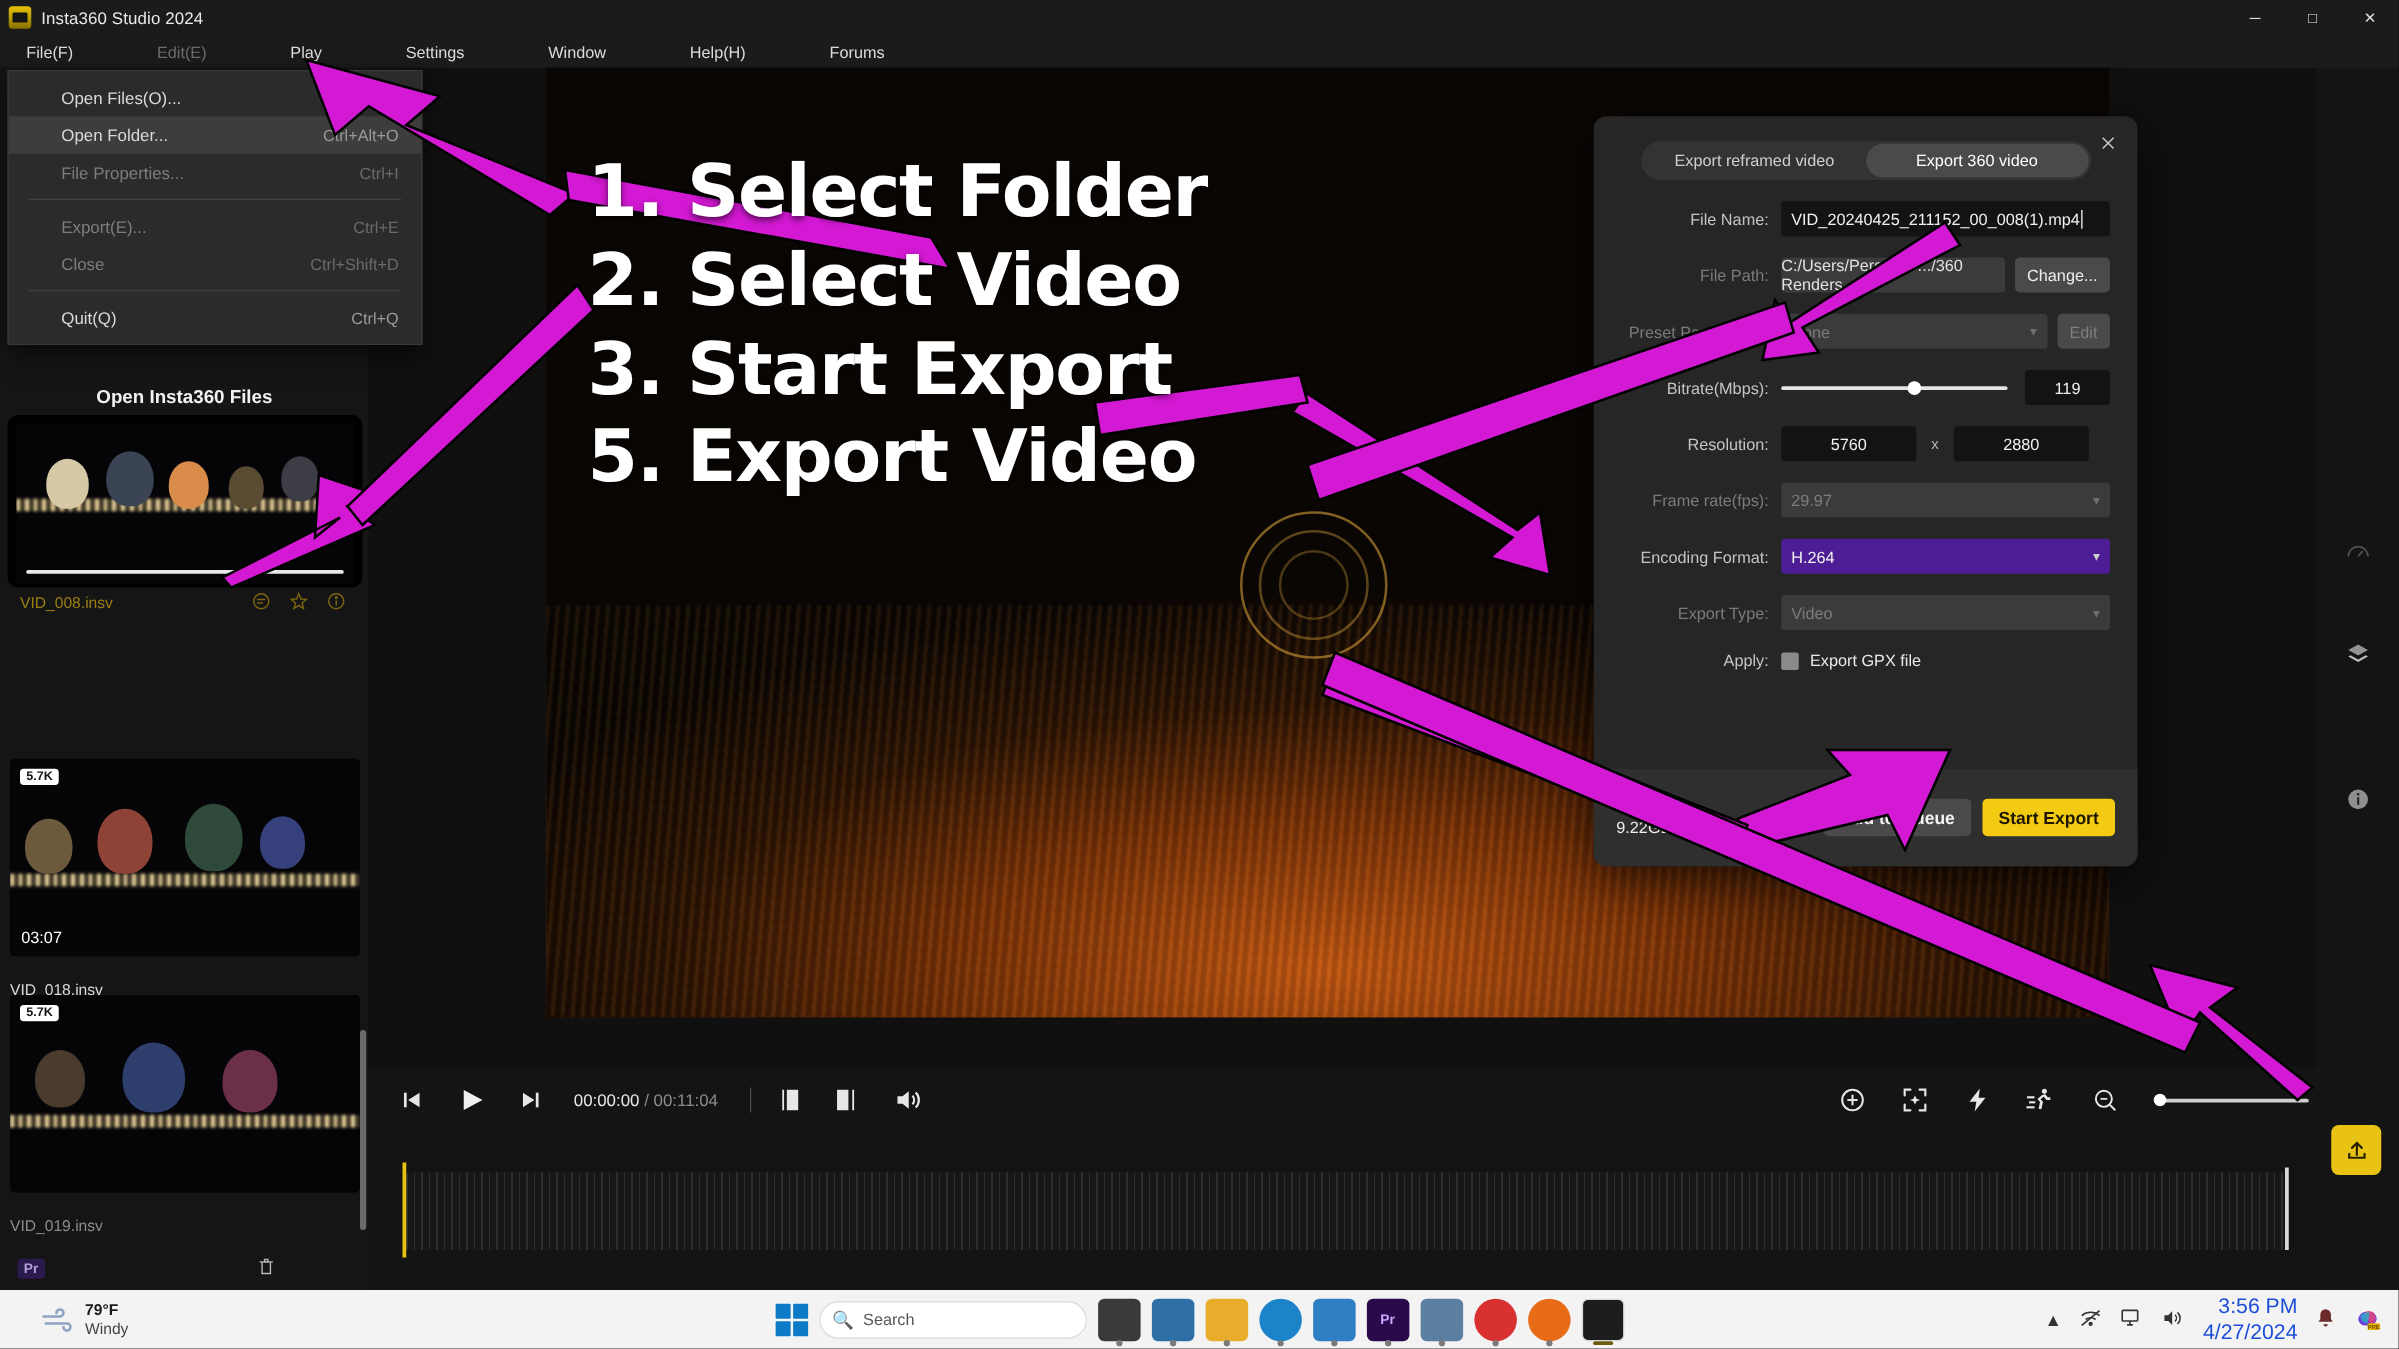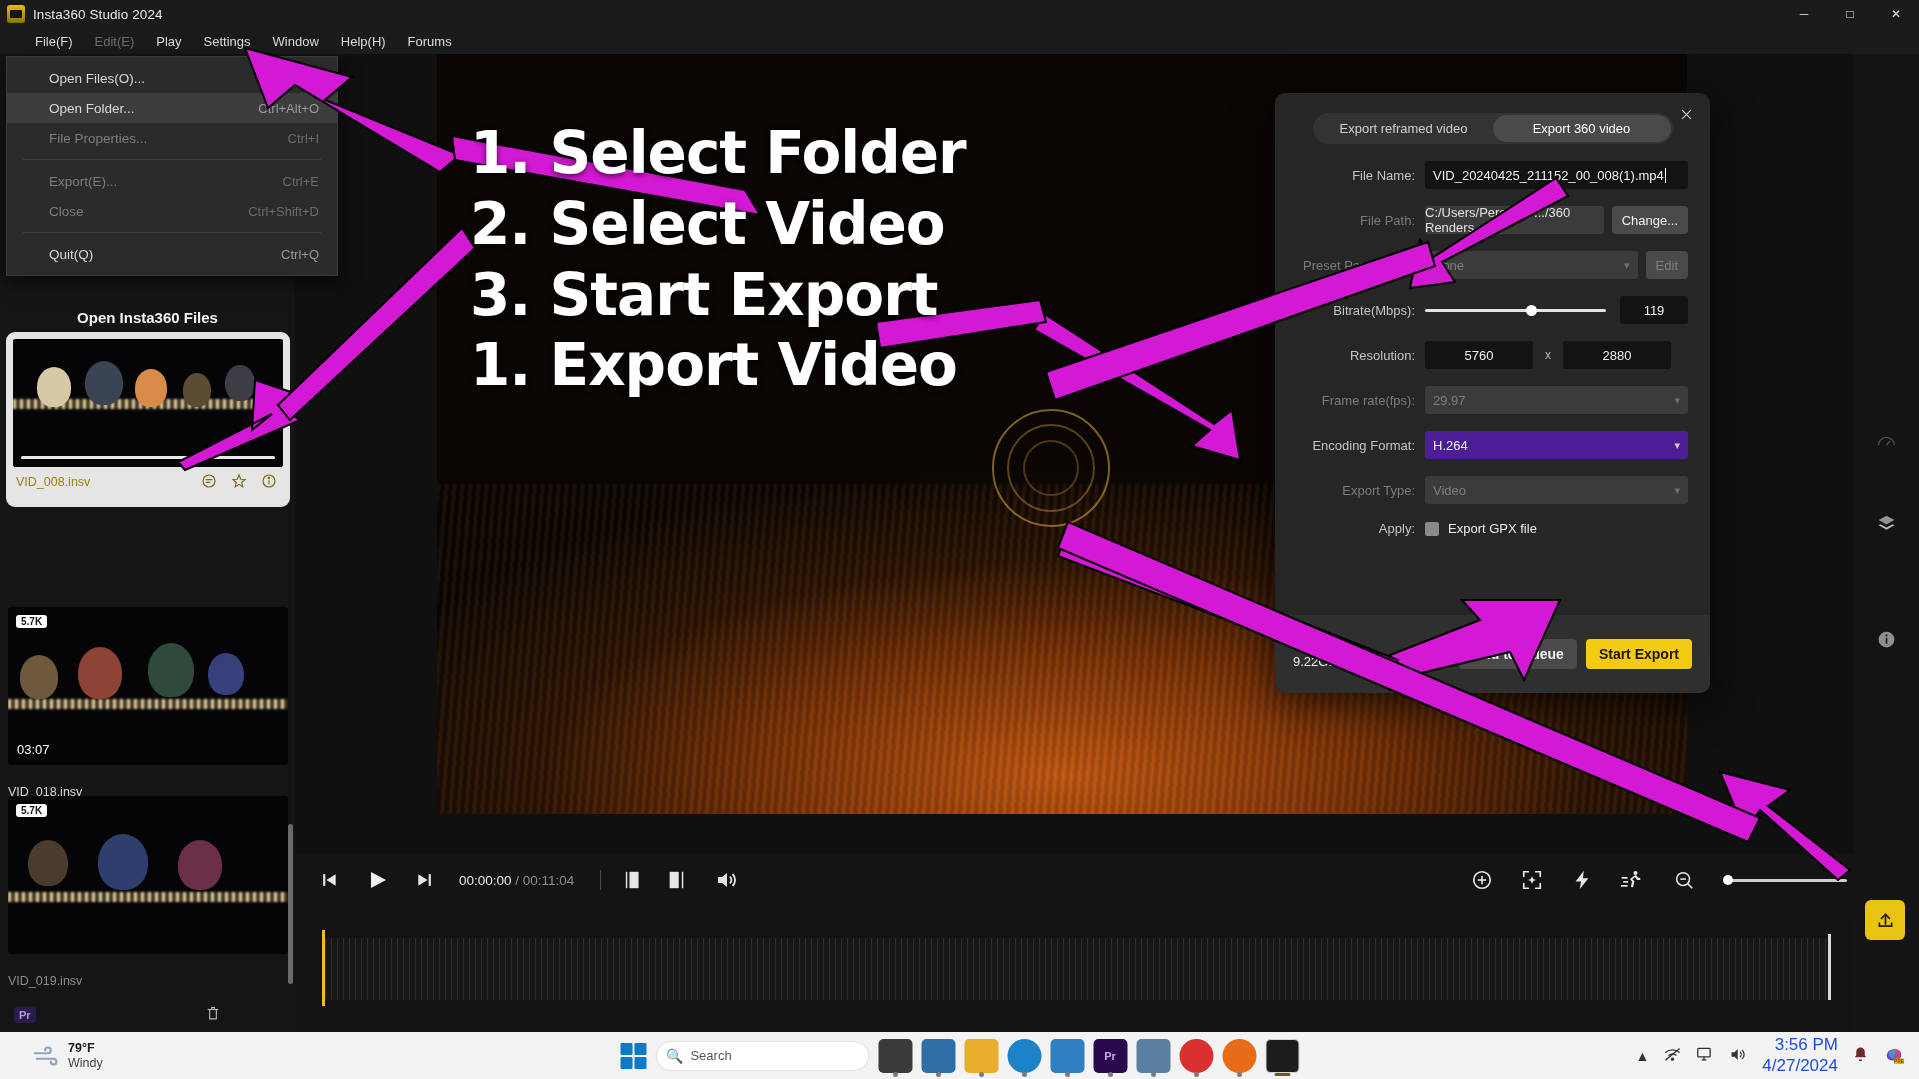--- a/index.html
+++ b/index.html
@@ -28,21 +28,21 @@
   .title-text { color: #e9e9e9; font-size: 13.5px; letter-spacing: .1px; }
   .win-btns { margin-left: auto; display: flex; height: 28px; }
   .win-btn {
     width: 46px; height: 28px; display: flex; align-items: center; justify-content: center;
     color: #e0e0e0; font-size: 12px;
   }
 
   
   .menubar {
     position: absolute; left: 0; top: 28px; width: 1919px; height: 26px;
-    background: #1b1b1b; display: flex; align-items: center; padding-left: 24px;
+    background: #1b1b1b; display: flex; align-items: center; padding-left: 10px; gap: 45px;
   }
   .menu-item { color: #dcdcdc; font-size: 13px; padding: 4px 11px; }
   .menu-item.dim { color: #6d6d6d; }
 
   
   .dropdown {
     position: absolute; left: 6px; top: 56px; width: 332px;
     background: #2b2b2b; border: 1px solid #3a3a3a; padding: 6px 0;
     box-shadow: 0 6px 18px rgba(0,0,0,.6); z-index: 40;
   }
@@ -71,22 +71,22 @@
     background: #050505;
   }
   .clip .name { color: #d8d8d8; font-size: 12.5px; margin-top: 20px; }
   .badge-res {
     position: absolute; left: 8px; top: 8px; background: #fff; color: #111;
     font-size: 10px; font-weight: bold; padding: 1px 5px; border-radius: 3px;
   }
   .badge-dur { position: absolute; left: 9px; bottom: 8px; color: #fff; font-size: 13px; }
 
   .clip-sel {
-    position: absolute; left: 6px; top: 60px; width: 284px; height: 175px;
-    background: #e5e5e5; border-radius: 9px; padding: 7px 7px 0 7px;
+    position: absolute; left: 6px; top: 60px; width: 284px; height: 138px;
+    background: #000000; border-radius: 9px; padding: 7px 7px 0 7px;
   }
   .clip-sel .thumb-in {
     width: 270px; height: 128px; border-radius: 3px; overflow: hidden; position: relative;
     background: #040404;
   }
   .clip-sel .selname { color: #9c7f13; font-size: 12.5px; margin-top: 7px; margin-left: 3px; }
   .sel-row { display: flex; align-items: center; }
   .sel-icons { margin-left: auto; display: flex; gap: 14px; margin-right: 6px; margin-top: 6px; }
   .sel-ic { width: 16px; height: 16px; color: #7e6611; font-size: 14px; line-height: 16px; text-align: center; }
   .prog-bar { position: absolute; left: 8px; right: 8px; bottom: 8px; height: 3px; background: #e9e9e9; border-radius: 2px; }
@@ -694,21 +694,21 @@
     <g>
       <polygon points="1838,880 1760,810 1745,832 1720,772 1790,790 1768,806 1850,870" fill="#d419d4" stroke="#000" stroke-width="2"></polygon>
       <polygon points="1760,818 1068,522 1058,548 1748,842" fill="#d419d4" stroke="#000" stroke-width="2"></polygon>
     </g>
   </svg>
 
   <div class="steps">
     <div class="step">1. Select Folder</div>
     <div class="step">2. Select Video</div>
     <div class="step">3. Start Export</div>
-    <div class="step">1. Export Video</div>
+    <div class="step">5. Export Video</div>
   </div>
 
   <div class="taskbar">
     <div class="weather">
       <div class="weather-ic">
         <svg width="30" height="20" viewBox="0 0 32 20" fill="none" stroke="#8fa4c4" stroke-width="2.2" stroke-linecap="round">
           <path d="M3 7h14a3 3 0 1 0-3-3"></path>
             <path d="M5 13h18a3 3 0 1 1-3 3"></path>
         </svg>
       </div>

